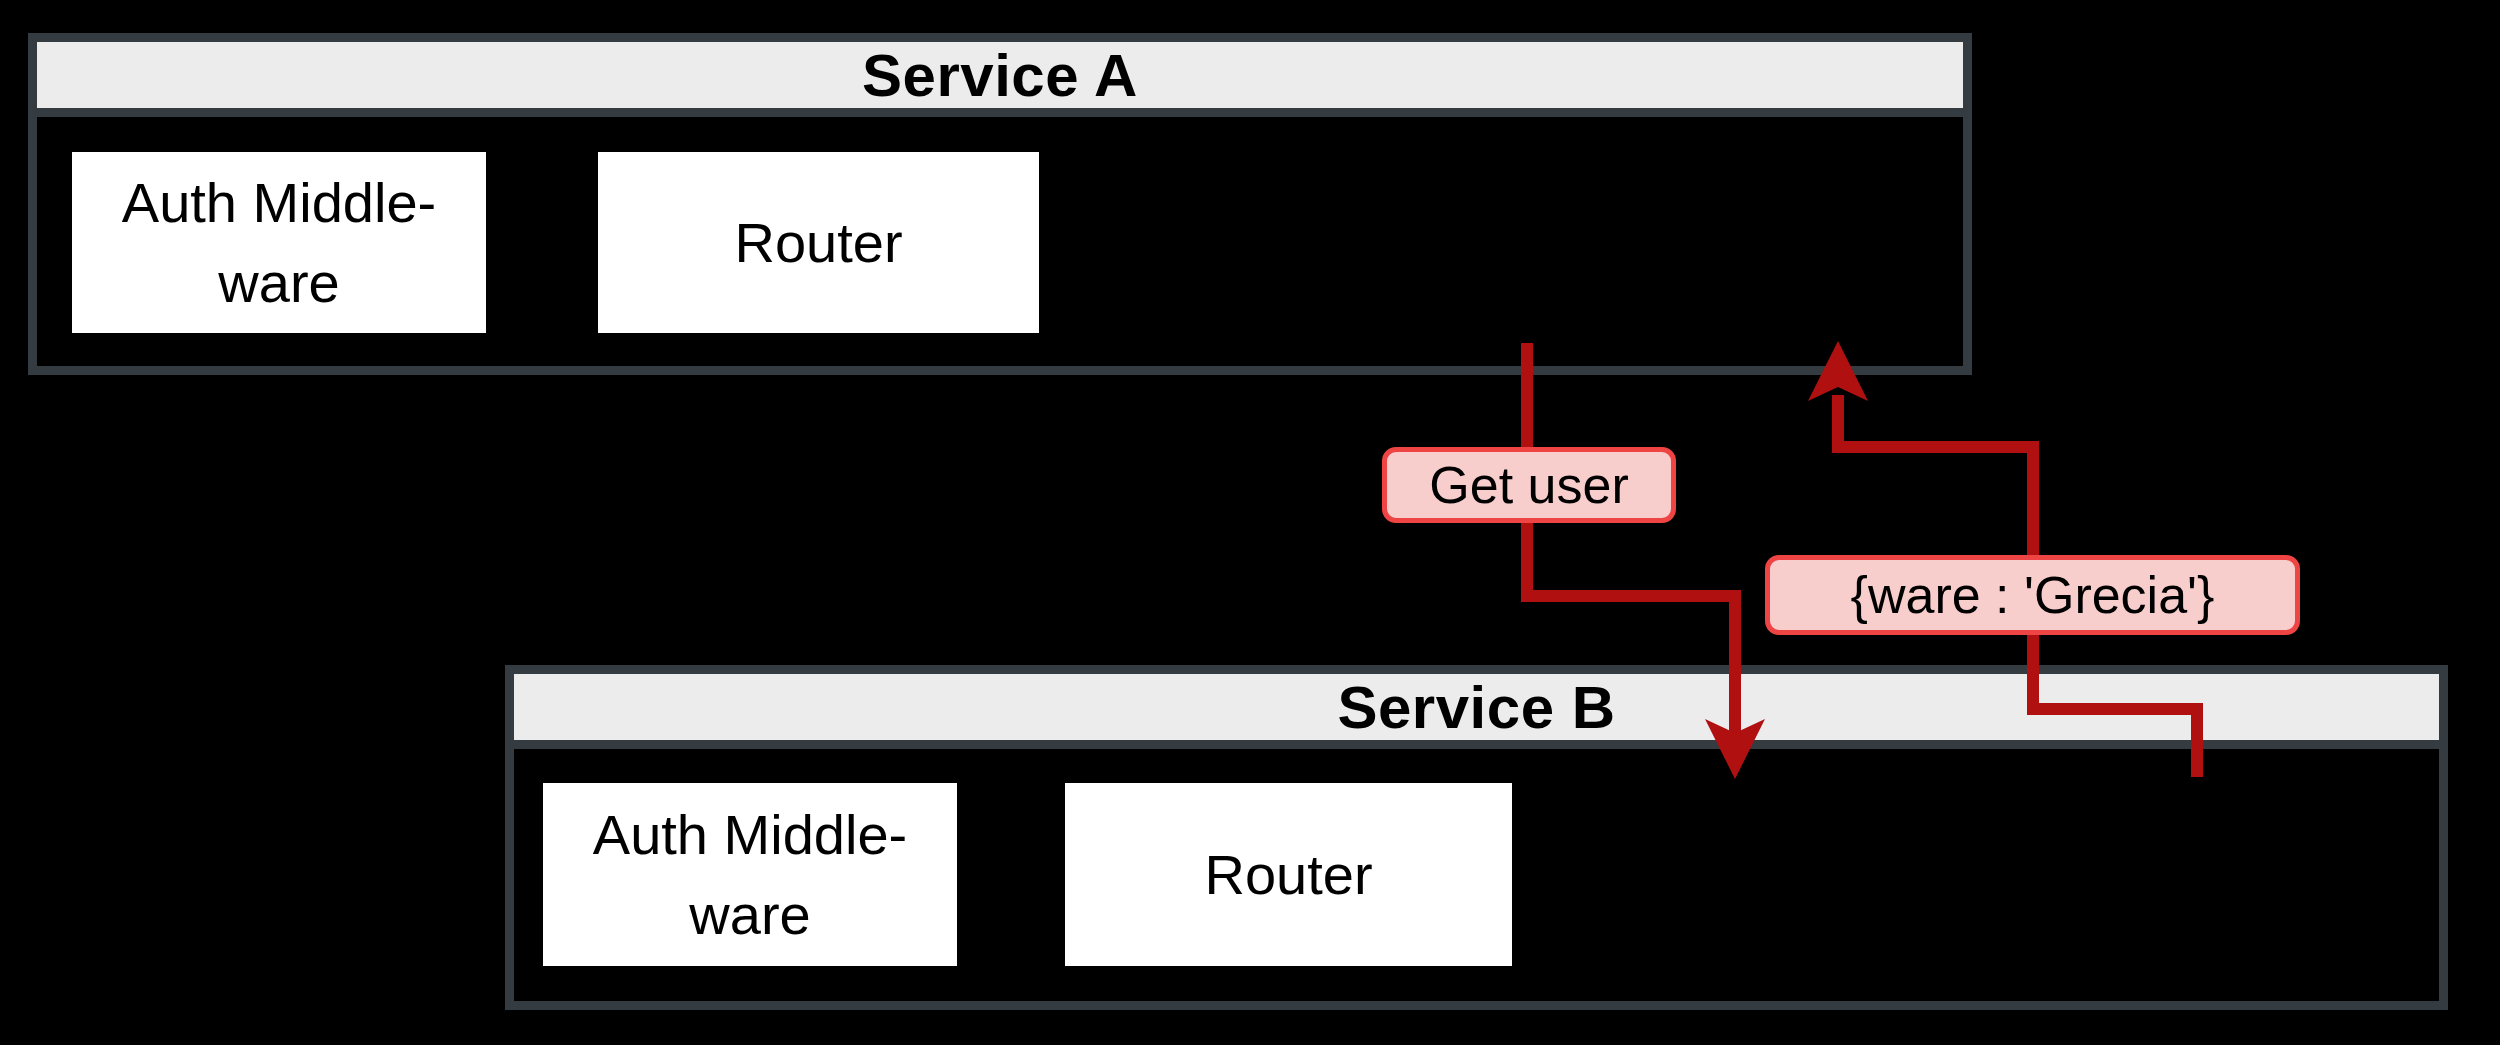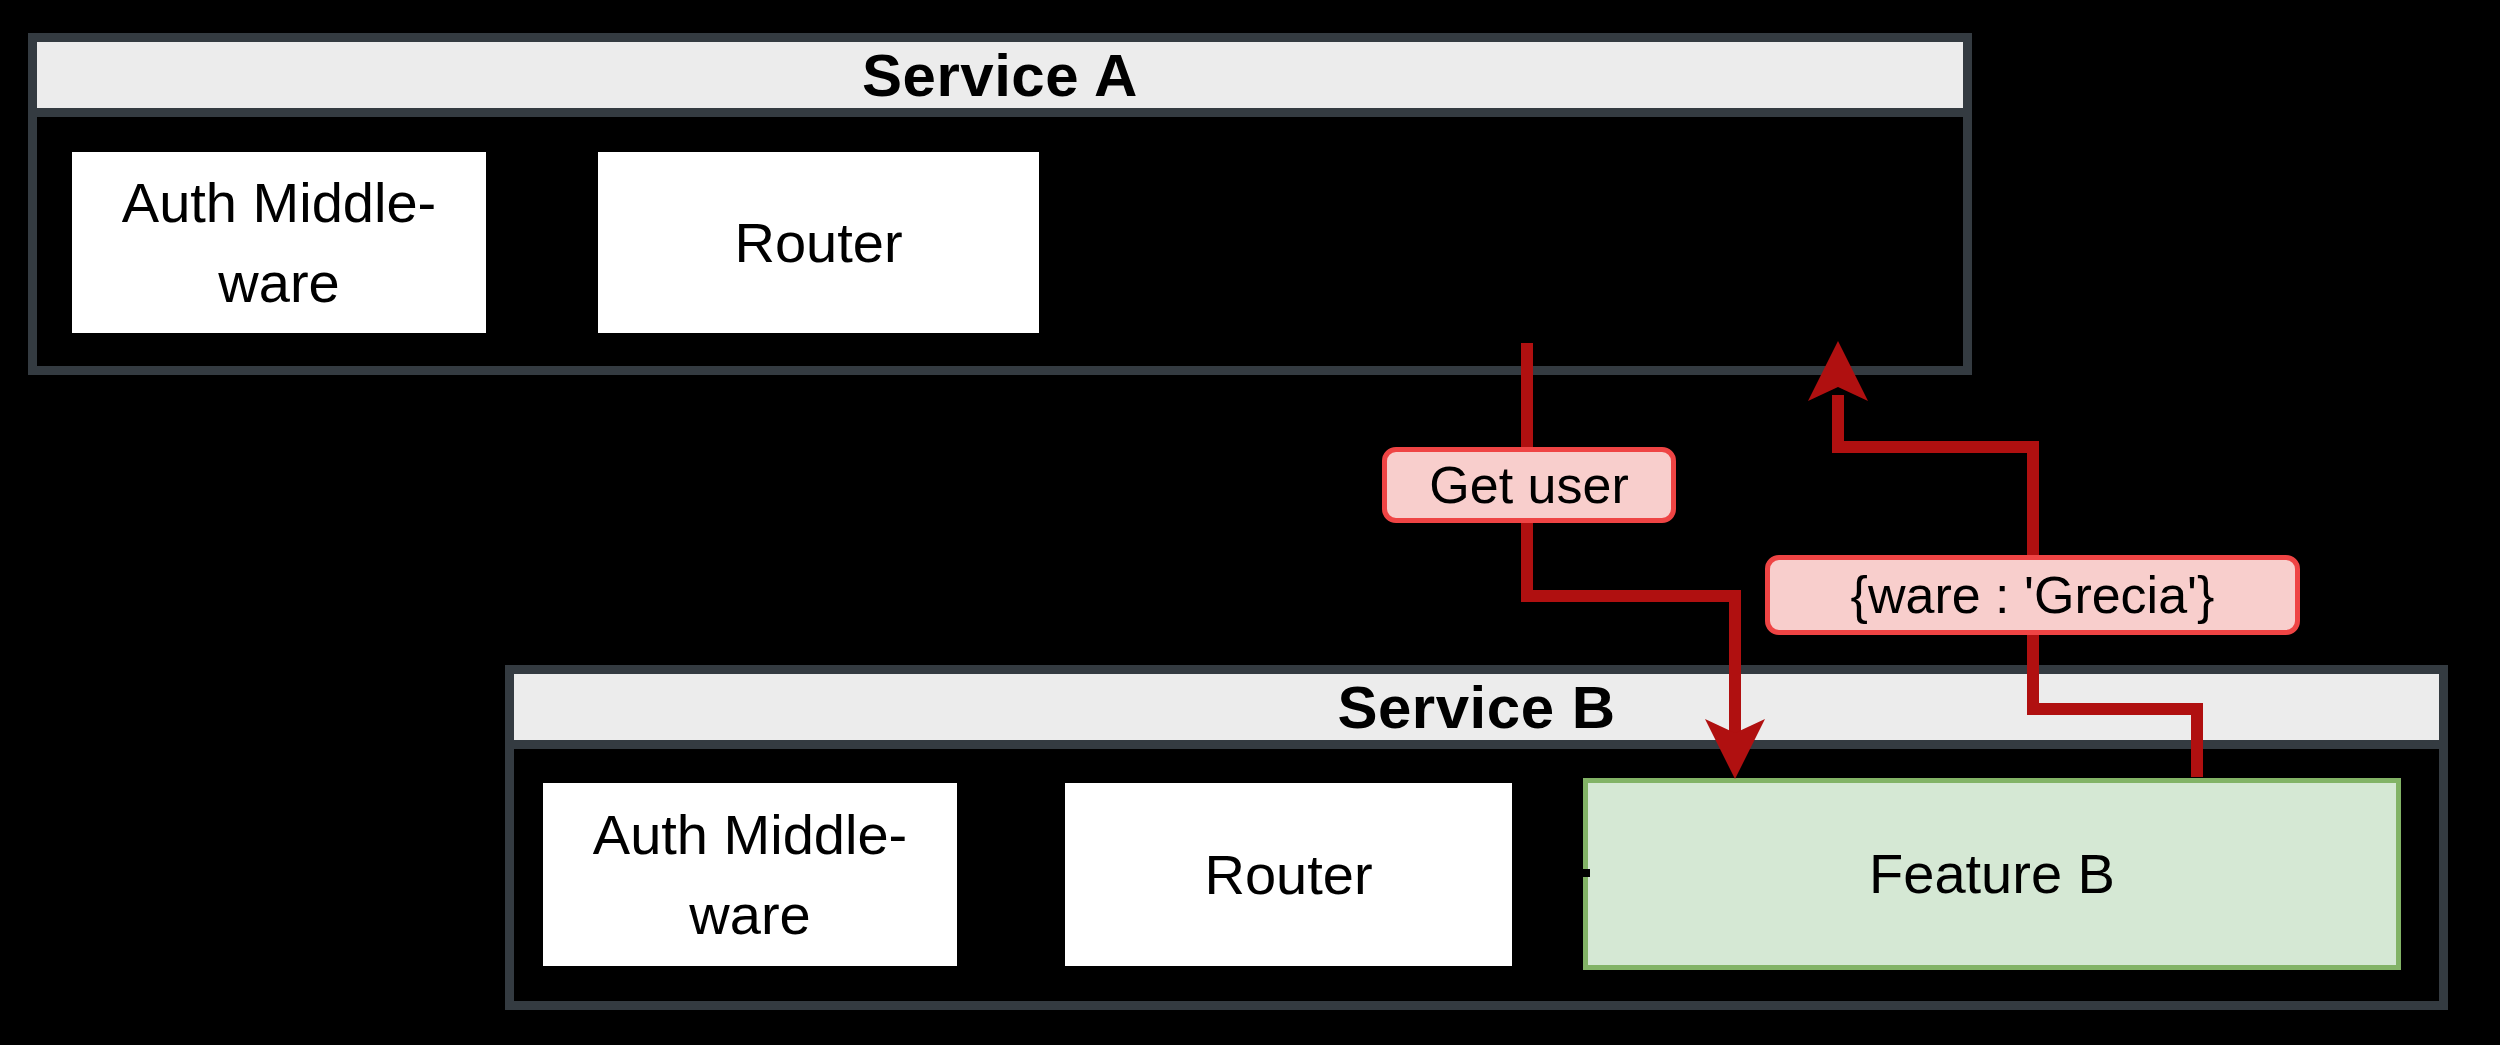--- a/index.html
+++ b/index.html
@@ -60,21 +60,20 @@
     <div class="svc-title">Service B</div>
   </div>
 
   <div class="box" id="auth-a">Auth Middle-
 ware</div>
   <div class="box" id="router-a">Router</div>
 
   <div class="box" id="auth-b">Auth Middle-
 ware</div>
   <div class="box" id="router-b">Router</div>
-  <div class="box" id="feature-b">Feature B</div>
 
   <div class="stub" id="stub-a"></div>
   <div class="stub" id="stub-b"></div>
 
   <svg id="arrow-layer" width="2500" height="1045" viewBox="0 0 2500 1045">
 
     <g>
       <polyline points="1527,343 1527,596 1735,596 1735,736" fill="none" stroke="#b01010" stroke-width="12"></polyline>
       <polygon points="1735,779 1705,719 1735,733 1765,719" fill="#b01010"></polygon>
     </g>

